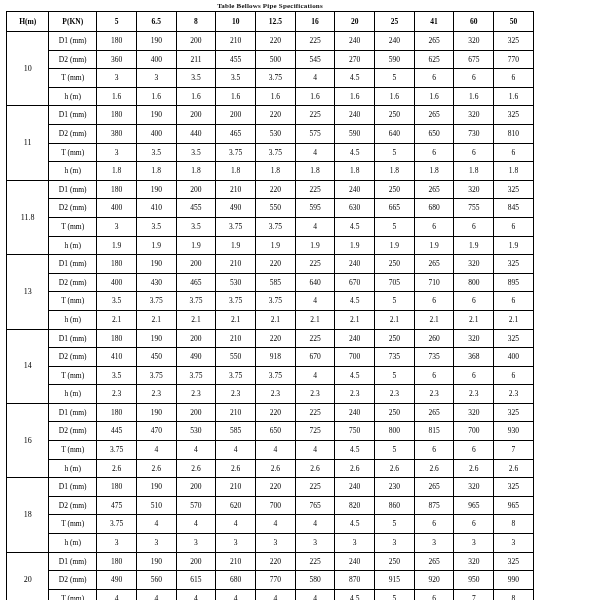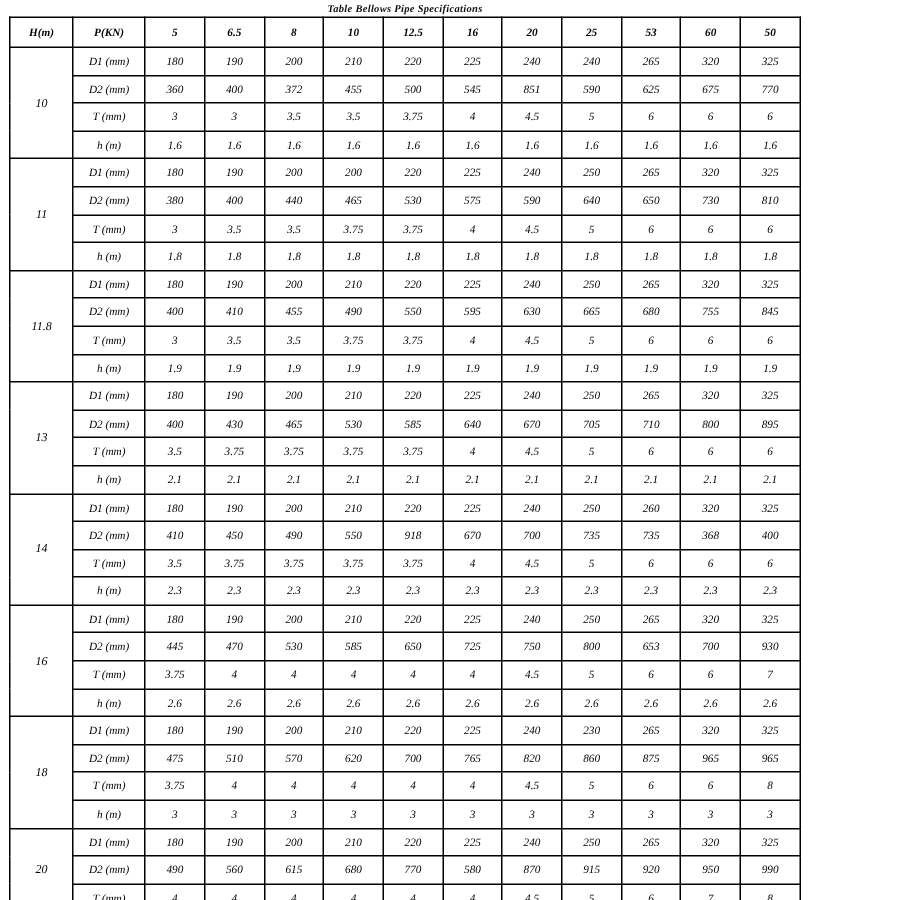--- a/index.html
+++ b/index.html
@@ -13,21 +13,20 @@
     font-family: "Liberation Serif", serif;
     color: #000000;
     overflow: hidden;
   }
   .page {
     width: 540px;
     height: 600px;
     position: relative;
     box-sizing: border-box;
     padding: 0;
-    font-style: italic;
   }
   .doc-title {
     text-align: center;
     font-family: "Liberation Serif", serif;
     font-size: 7px;
     font-weight: bold;
     letter-spacing: 0.2px;
     padding-top: 2px;
     padding-bottom: 1px;
     color: #111;
@@ -96,21 +95,21 @@
         <th>H(m)</th>
         <th>P(KN)</th>
         <th>5</th>
         <th>6.5</th>
         <th>8</th>
         <th>10</th>
         <th>12.5</th>
         <th>16</th>
         <th>20</th>
         <th>25</th>
-        <th>53</th>
+        <th>41</th>
         <th>60</th>
         <th>50</th>
       </tr>
     </thead>
     <tbody id="table-body">
         <tr class="grp-top">
           <td class="group-label" rowspan="4">10</td>
           <td class="rowhdr">D1 (mm)</td>
           <td>180</td>
           <td>190</td>
@@ -121,25 +120,25 @@
           <td>240</td>
           <td>240</td>
           <td>265</td>
           <td>320</td>
           <td>325</td>
         </tr>
         <tr>
           <td class="rowhdr">D2 (mm)</td>
           <td>360</td>
           <td>400</td>
-          <td>372</td>
+          <td>211</td>
           <td>455</td>
           <td>500</td>
           <td>545</td>
-          <td>851</td>
+          <td>270</td>
           <td>590</td>
           <td>625</td>
           <td>675</td>
           <td>770</td>
         </tr>
         <tr>
           <td class="rowhdr">T (mm)</td>
           <td>3</td>
           <td>3</td>
           <td>3.5</td>
@@ -412,21 +411,21 @@
         <tr>
           <td class="rowhdr">D2 (mm)</td>
           <td>445</td>
           <td>470</td>
           <td>530</td>
           <td>585</td>
           <td>650</td>
           <td>725</td>
           <td>750</td>
           <td>800</td>
-          <td>653</td>
+          <td>815</td>
           <td>700</td>
           <td>930</td>
         </tr>
         <tr>
           <td class="rowhdr">T (mm)</td>
           <td>3.75</td>
           <td>4</td>
           <td>4</td>
           <td>4</td>
           <td>4</td>

